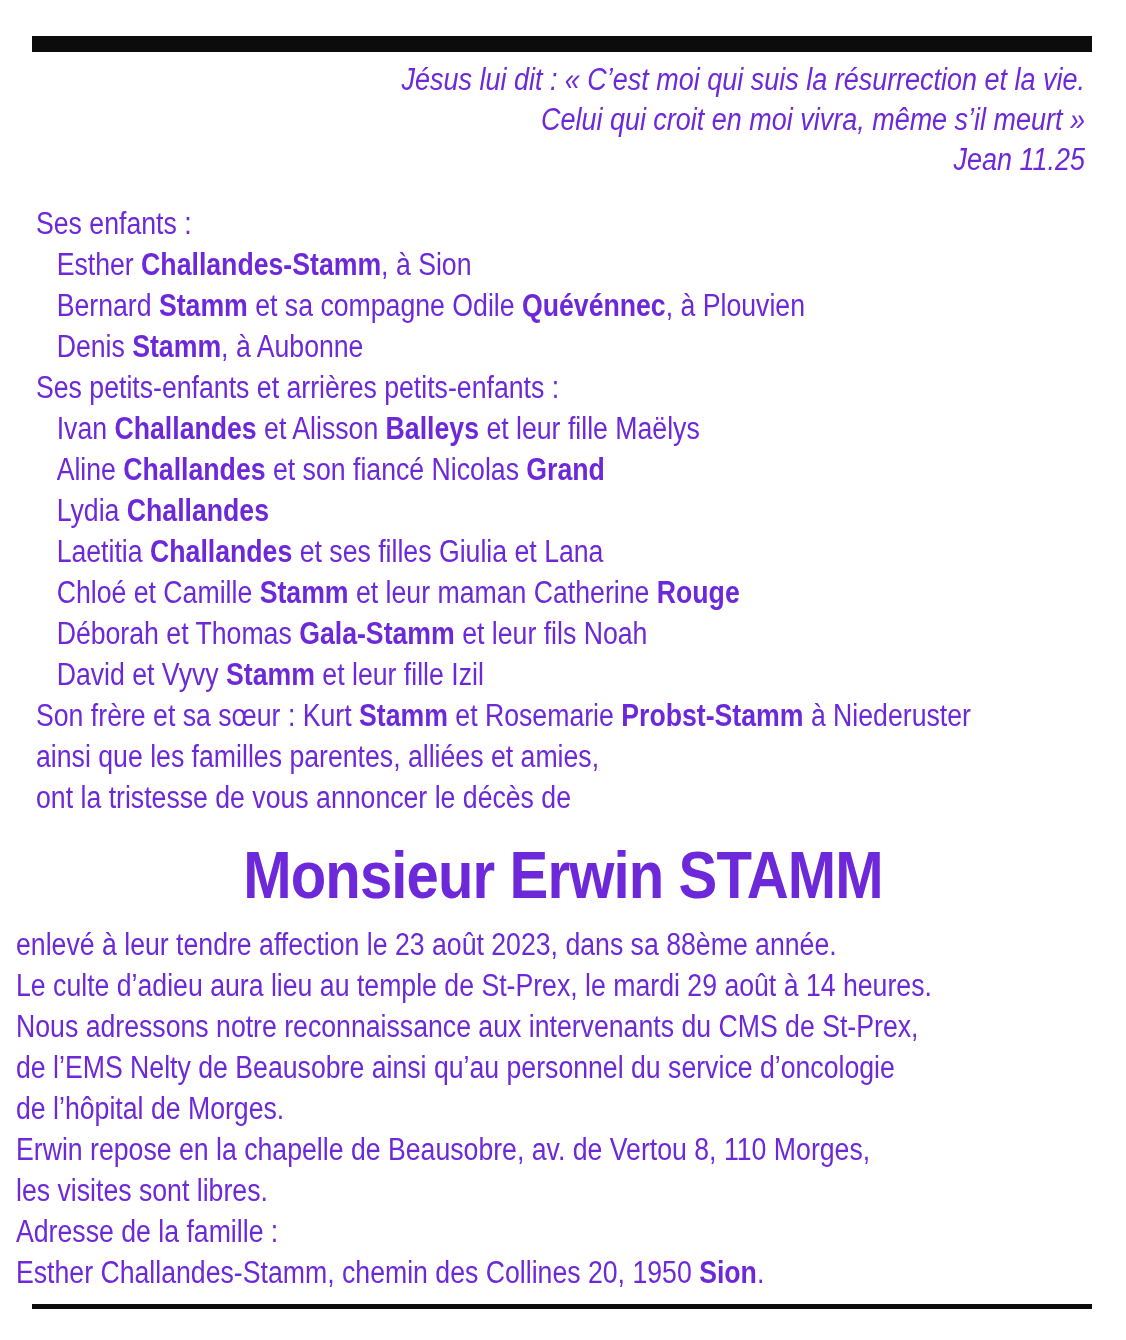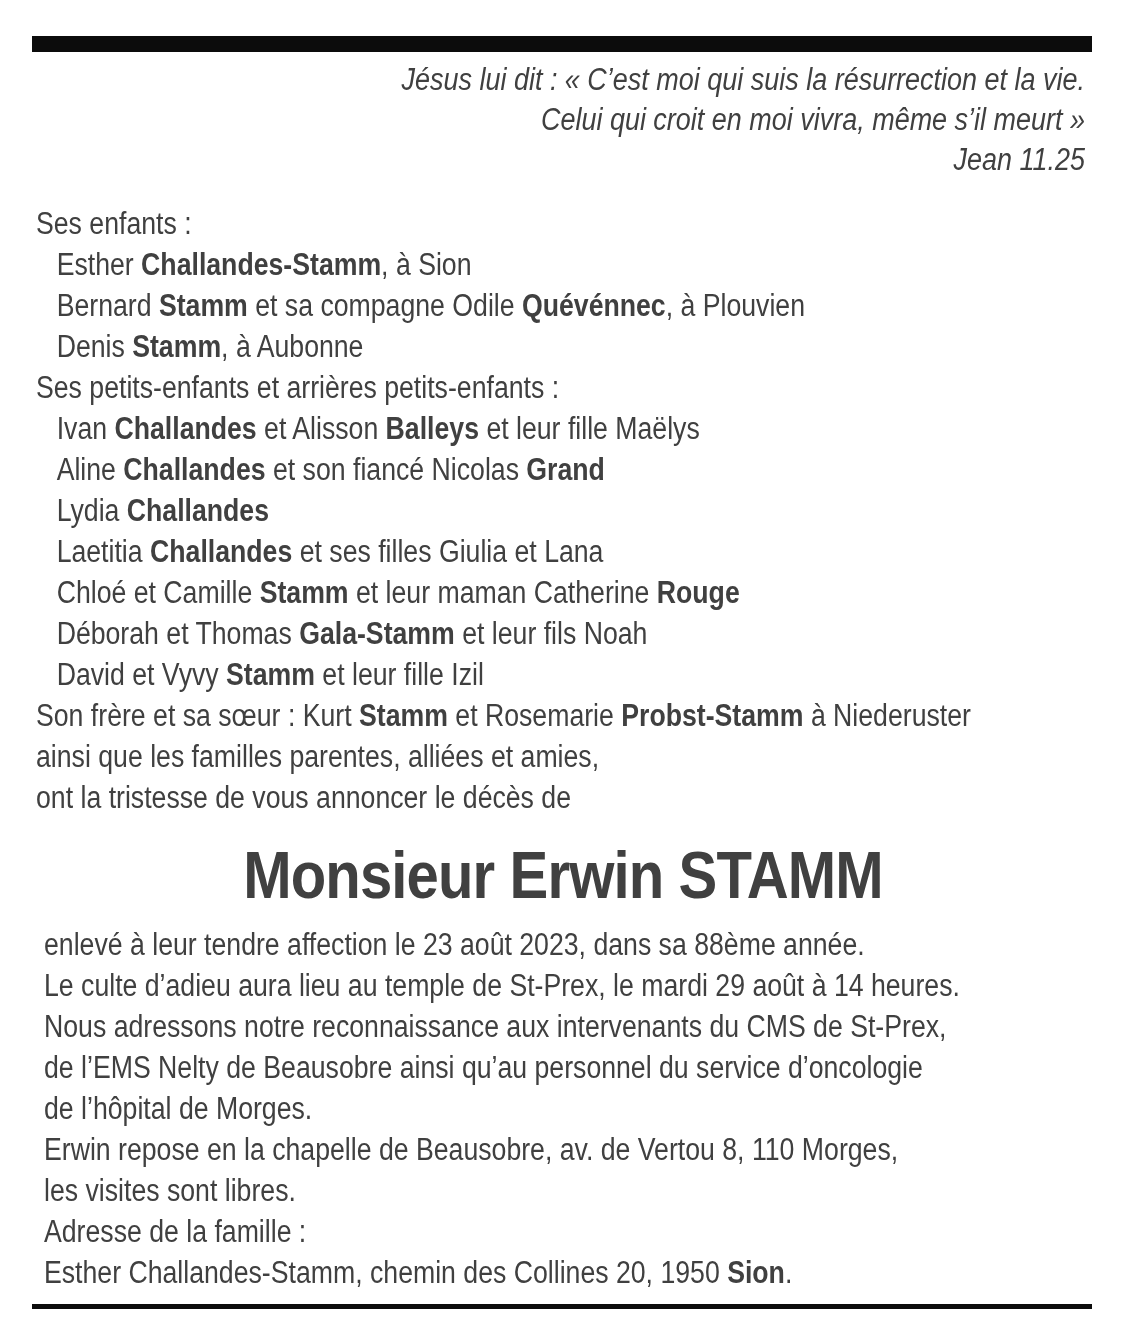--- a/index.html
+++ b/index.html
@@ -1,20 +1,20 @@
 <!DOCTYPE html>
 <html lang="fr"><head>
 <meta charset="utf-8">
 <style>
   html,body{margin:0;padding:0;background:#ffffff;}
   .page{
     position:relative;
     width:1126px;height:1340px;
     background:#ffffff;
-    color:#404040;
+    color:#6d28d9;
     font-family:"Liberation Sans",sans-serif;
     overflow:hidden;
   }
   .rule{background:#0c0c0c;margin-left:32px;margin-right:34px;}
   .rule.top{height:16px;margin-top:36px;}
   .rule.bottom{height:5px;margin-top:11px;}
   .quote{
     margin-top:8px;
     padding-right:41px;
     text-align:right;
@@ -41,21 +41,21 @@
     font-size:66px;
     font-weight:700;
     line-height:70px;
     text-align:center;
     margin:22px 0 14px 0;
     white-space:nowrap;
     transform:scaleX(0.88);
     transform-origin:50% 50%;
     letter-spacing:-1px;
   }
-  .details-block{margin-top:2px;padding-left:44px;}
+  .details-block{margin-top:2px;padding-left:16px;}
 </style>
 </head>
 <body>
 
 <div class="page">
 
   <div class="rule top"></div>
 
   <div class="quote">
     <div class="qline">Jésus lui dit : « C’est moi qui suis la résurrection et la vie.</div>

